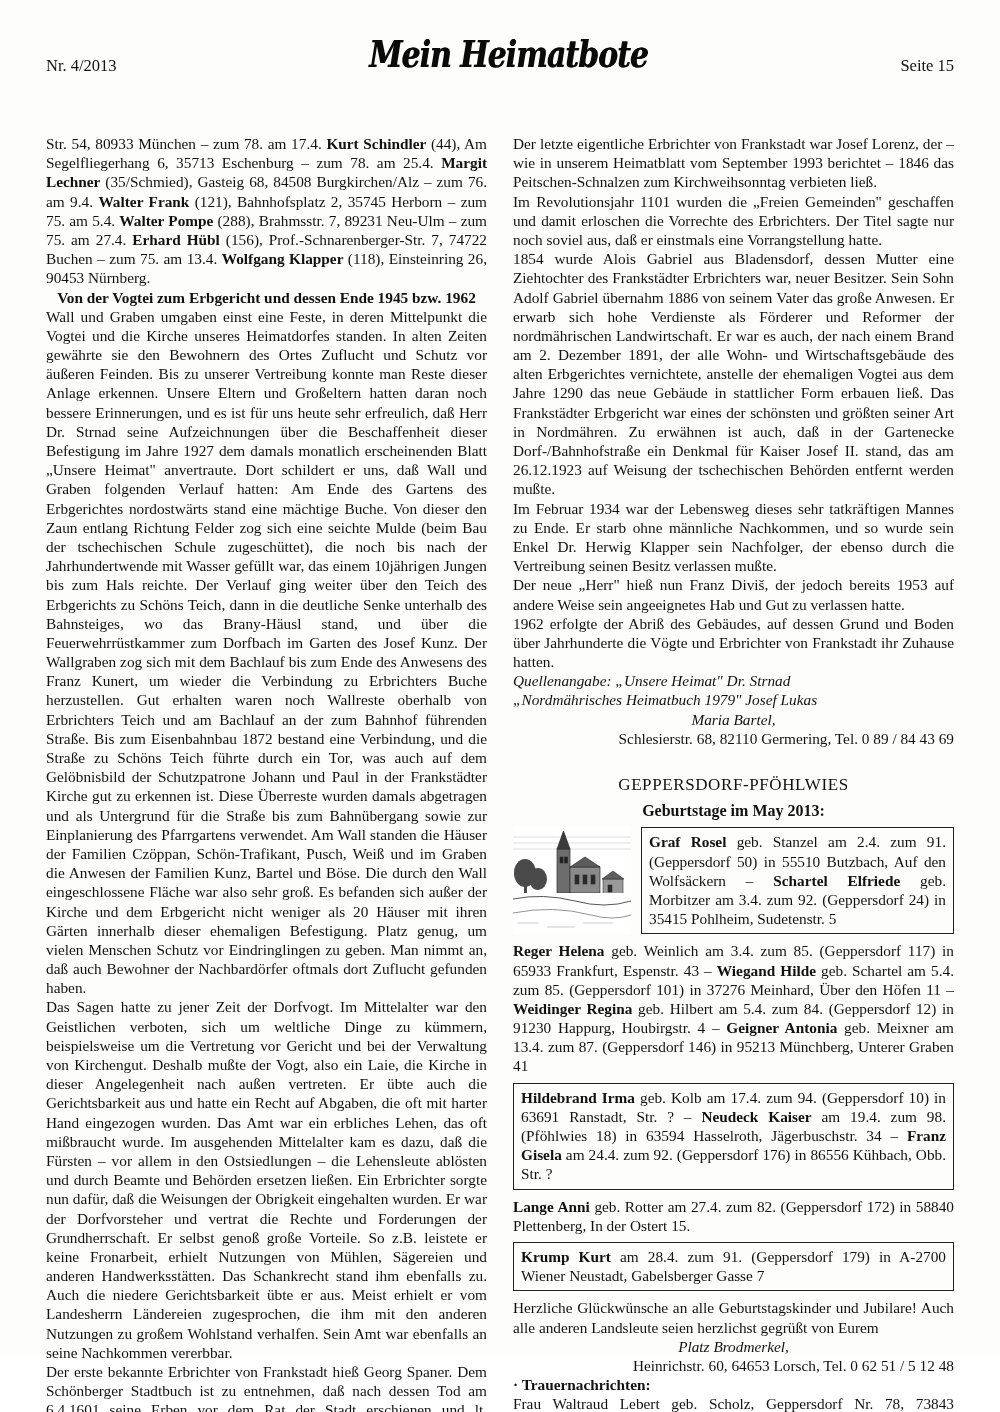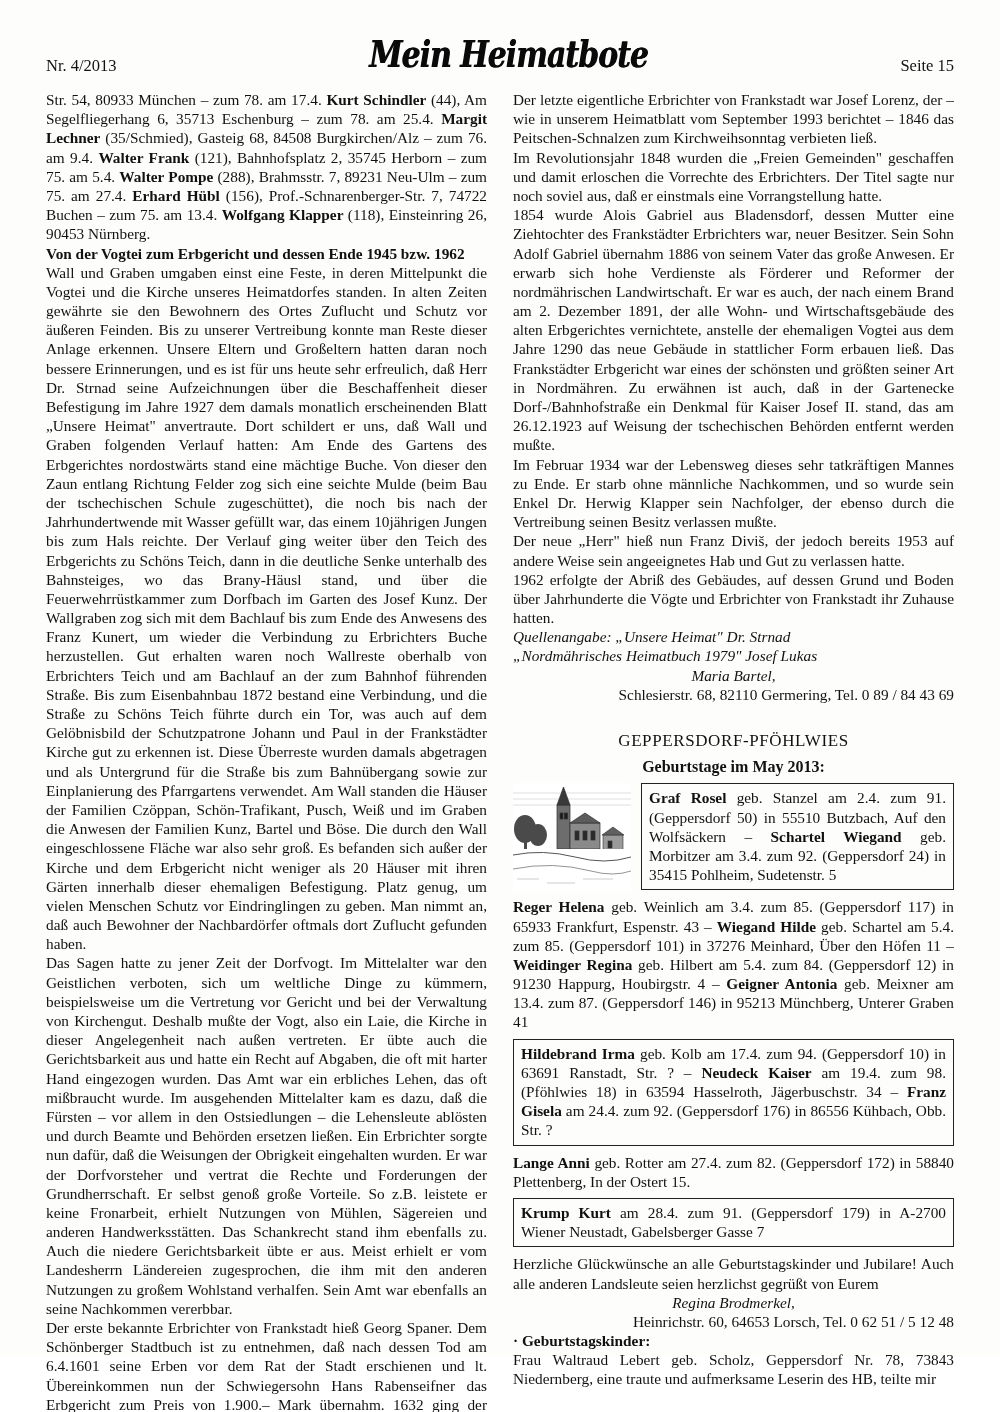--- a/index.html
+++ b/index.html
@@ -55,28 +55,29 @@
     gap: 26px;
     height: 1300px;
   }
   .col {
     width: 442px;
     font-size: 15.3px;
     line-height: 1.255;
     text-align: justify;
     -webkit-hyphens: auto;
     hyphens: auto;
+    margin-top: 44px;
   }
   .col p { margin: 0 0 0 0; }
   .col p + p { margin-top: 0px; }
   .sec-head {
     font-weight: bold;
     margin-top: 10px;
     margin-bottom: 1px;
-    text-align: left;
+    text-align: center;
   }
   .quellen { font-style: italic; margin-top: 2px; }
   .sig { font-style: italic; text-align: center; margin-top: 2px; }
   .sig2 { text-align: right; }
 
   
   .gep-title {
     text-align: center;
     font-size: 17px;
     font-weight: normal;
@@ -131,21 +132,21 @@
     <div class="col">
       <p>Str. 54, 80933 München – zum 78. am 17.4. <b>Kurt Schindler</b> (44), Am Segelfliegerhang 6, 35713 Eschenburg – zum 78. am 25.4. <b>Margit Lechner</b> (35/Schmied), Gasteig 68, 84508 Burgkirchen/Alz – zum 76. am 9.4. <b>Walter Frank</b> (121), Bahnhofsplatz 2, 35745 Herborn – zum 75. am 5.4. <b>Walter Pompe</b> (288), Brahmsstr. 7, 89231 Neu-Ulm – zum 75. am 27.4. <b>Erhard Hübl</b> (156), Prof.-Schnarenberger-Str. 7, 74722 Buchen – zum 75. am 13.4. <b>Wolfgang Klapper</b> (118), Einsteinring 26, 90453 Nürnberg.</p>
       <p class="sec-head">Von der Vogtei zum Erbgericht und dessen Ende 1945 bzw. 1962</p>
       <p>Wall und Graben umgaben einst eine Feste, in deren Mittelpunkt die Vogtei und die Kirche unseres Heimatdorfes standen. In alten Zeiten gewährte sie den Bewohnern des Ortes Zuflucht und Schutz vor äußeren Feinden. Bis zu unserer Vertreibung konnte man Reste dieser Anlage erkennen. Unsere Eltern und Großeltern hatten daran noch bessere Erinnerungen, und es ist für uns heute sehr erfreulich, daß Herr Dr. Strnad seine Aufzeichnungen über die Beschaffenheit dieser Befestigung im Jahre 1927 dem damals monatlich erscheinenden Blatt „Unsere Heimat" anvertraute. Dort schildert er uns, daß Wall und Graben folgenden Verlauf hatten: Am Ende des Gartens des Erbgerichtes nordostwärts stand eine mächtige Buche. Von dieser den Zaun entlang Richtung Felder zog sich eine seichte Mulde (beim Bau der tschechischen Schule zugeschüttet), die noch bis nach der Jahrhundertwende mit Wasser gefüllt war, das einem 10jährigen Jungen bis zum Hals reichte. Der Verlauf ging weiter über den Teich des Erbgerichts zu Schöns Teich, dann in die deutliche Senke unterhalb des Bahnsteiges, wo das Brany-Häusl stand, und über die Feuerwehrrüstkammer zum Dorfbach im Garten des Josef Kunz. Der Wallgraben zog sich mit dem Bachlauf bis zum Ende des Anwesens des Franz Kunert, um wieder die Verbindung zu Erbrichters Buche herzustellen. Gut erhalten waren noch Wallreste oberhalb von Erbrichters Teich und am Bachlauf an der zum Bahnhof führenden Straße. Bis zum Eisenbahnbau 1872 bestand eine Verbindung, und die Straße zu Schöns Teich führte durch ein Tor, was auch auf dem Gelöbnisbild der Schutzpatrone Johann und Paul in der Frankstädter Kirche gut zu erkennen ist. Diese Überreste wurden damals abgetragen und als Untergrund für die Straße bis zum Bahnübergang sowie zur Einplanierung des Pfarrgartens verwendet. Am Wall standen die Häuser der Familien Czöppan, Schön-Trafikant, Pusch, Weiß und im Graben die Anwesen der Familien Kunz, Bartel und Böse. Die durch den Wall eingeschlossene Fläche war also sehr groß. Es befanden sich außer der Kirche und dem Erbgericht nicht weniger als 20 Häuser mit ihren Gärten innerhalb dieser ehemaligen Befestigung. Platz genug, um vielen Menschen Schutz vor Eindringlingen zu geben. Man nimmt an, daß auch Bewohner der Nachbardörfer oftmals dort Zuflucht gefunden haben.</p>
       <p>Das Sagen hatte zu jener Zeit der Dorfvogt. Im Mittelalter war den Geistlichen verboten, sich um weltliche Dinge zu kümmern, beispielsweise um die Vertretung vor Gericht und bei der Verwaltung von Kirchengut. Deshalb mußte der Vogt, also ein Laie, die Kirche in dieser Angelegenheit nach außen vertreten. Er übte auch die Gerichtsbarkeit aus und hatte ein Recht auf Abgaben, die oft mit harter Hand eingezogen wurden. Das Amt war ein erbliches Lehen, das oft mißbraucht wurde. Im ausgehenden Mittelalter kam es dazu, daß die Fürsten – vor allem in den Ostsiedlungen – die Lehensleute ablösten und durch Beamte und Behörden ersetzen ließen. Ein Erbrichter sorgte nun dafür, daß die Weisungen der Obrigkeit eingehalten wurden. Er war der Dorfvorsteher und vertrat die Rechte und Forderungen der Grundherrschaft. Er selbst genoß große Vorteile. So z.B. leistete er keine Fronarbeit, erhielt Nutzungen von Mühlen, Sägereien und anderen Handwerksstätten. Das Schankrecht stand ihm ebenfalls zu. Auch die niedere Gerichtsbarkeit übte er aus. Meist erhielt er vom Landesherrn Ländereien zugesprochen, die ihm mit den anderen Nutzungen zu großem Wohlstand verhalfen. Sein Amt war ebenfalls an seine Nachkommen vererbbar.</p>
       <p>Der erste bekannte Erbrichter von Frankstadt hieß Georg Spaner. Dem Schönberger Stadtbuch ist zu entnehmen, daß nach dessen Tod am 6.4.1601 seine Erben vor dem Rat der Stadt erschienen und lt. Übereinkommen nun der Schwiegersohn Hans Rabenseifner das Erbgericht zum Preis von 1.900.– Mark übernahm. 1632 ging der Besitz an die Familie Heynisch und 1744 an die Familie Lorenz über.</p>
     </div>
 
     <div class="col">
       <p>Der letzte eigentliche Erbrichter von Frankstadt war Josef Lorenz, der – wie in unserem Heimatblatt vom September 1993 berichtet – 1846 das Peitschen-Schnalzen zum Kirchweihsonntag verbieten ließ.</p>
-      <p>Im Revolutionsjahr 1848 wurden die „Freien Gemeinden" geschaffen und damit erloschen die Vorrechte des Erbrichters. Der Titel sagte nur noch soviel aus, daß er einstmals eine Vorrangstellung hatte.</p>
+      <p>Im Revolutionsjahr 1101 wurden die „Freien Gemeinden" geschaffen und damit erloschen die Vorrechte des Erbrichters. Der Titel sagte nur noch soviel aus, daß er einstmals eine Vorrangstellung hatte.</p>
       <p>1854 wurde Alois Gabriel aus Bladensdorf, dessen Mutter eine Ziehtochter des Frankstädter Erbrichters war, neuer Besitzer. Sein Sohn Adolf Gabriel übernahm 1886 von seinem Vater das große Anwesen. Er erwarb sich hohe Verdienste als Förderer und Reformer der nordmährischen Landwirtschaft. Er war es auch, der nach einem Brand am 2. Dezember 1891, der alle Wohn- und Wirtschaftsgebäude des alten Erbgerichtes vernichtete, anstelle der ehemaligen Vogtei aus dem Jahre 1290 das neue Gebäude in stattlicher Form erbauen ließ. Das Frankstädter Erbgericht war eines der schönsten und größten seiner Art in Nordmähren. Zu erwähnen ist auch, daß in der Gartenecke Dorf-/Bahnhofstraße ein Denkmal für Kaiser Josef II. stand, das am 26.12.1923 auf Weisung der tschechischen Behörden entfernt werden mußte.</p>
       <p>Im Februar 1934 war der Lebensweg dieses sehr tatkräftigen Mannes zu Ende. Er starb ohne männliche Nachkommen, und so wurde sein Enkel Dr. Herwig Klapper sein Nachfolger, der ebenso durch die Vertreibung seinen Besitz verlassen mußte.</p>
       <p>Der neue „Herr" hieß nun Franz Diviš, der jedoch bereits 1953 auf andere Weise sein angeeignetes Hab und Gut zu verlassen hatte.</p>
       <p>1962 erfolgte der Abriß des Gebäudes, auf dessen Grund und Boden über Jahrhunderte die Vögte und Erbrichter von Frankstadt ihr Zuhause hatten.</p>
       <p class="quellen">Quellenangabe: „Unsere Heimat" Dr. Strnad</p>
       <p class="quellen">„Nordmährisches Heimatbuch 1979" Josef Lukas</p>
       <p class="sig">Maria Bartel,</p>
       <p class="sig2">Schlesierstr. 68, 82110 Germering, Tel. 0 89 / 84 43 69</p>
 
       <div class="gep-title">GEPPERSDORF-PFÖHLWIES</div>
@@ -194,28 +195,28 @@
               <path d="M0 72 Q30 66 62 74 Q92 82 118 74" stroke="#555" stroke-width="1" fill="none"></path>
               <path d="M0 86 Q40 78 78 88 Q100 94 118 88" stroke="#777" stroke-width="0.8" fill="none"></path>
               <g stroke="#999" stroke-width="0.5">
                 <line x1="4" y1="96" x2="26" y2="96"></line>
                 <line x1="34" y1="100" x2="62" y2="100"></line>
                 <line x1="70" y1="96" x2="100" y2="96"></line>
               </g>
             </g>
           </svg>
         </div>
-        <div class="box first"><b>Graf Rosel</b> geb. Stanzel am 2.4. zum 91. (Geppersdorf 50) in 55510 Butzbach, Auf den Wolfsäckern – <b>Schartel Wiegand</b> geb. Morbitzer am 3.4. zum 92. (Geppersdorf 24) in 35415 Pohlheim, Sudetenstr. 5</div>
+        <div class="box first"><b>Graf Rosel</b> geb. Stanzel am 2.4. zum 91. (Geppersdorf 50) in 55510 Butzbach, Auf den Wolfsäckern – <b>Schartel Elfriede</b> geb. Morbitzer am 3.4. zum 92. (Geppersdorf 24) in 35415 Pohlheim, Sudetenstr. 5</div>
       </div>
 
       <p class="plain"><b>Reger Helena</b> geb. Weinlich am 3.4. zum 85. (Geppersdorf 117) in 65933 Frankfurt, Espenstr. 43 – <b>Wiegand Hilde</b> geb. Schartel am 5.4. zum 85. (Geppersdorf 101) in 37276 Meinhard, Über den Höfen 11 – <b>Weidinger Regina</b> geb. Hilbert am 5.4. zum 84. (Geppersdorf 12) in 91230 Happurg, Houbirgstr. 4 – <b>Geigner Antonia</b> geb. Meixner am 13.4. zum 87. (Geppersdorf 146) in 95213 Münchberg, Unterer Graben 41</p>
       <div class="box"><b>Hildebrand Irma</b> geb. Kolb am 17.4. zum 94. (Geppersdorf 10) in 63691 Ranstadt, Str. ? – <b>Neudeck Kaiser</b> am 19.4. zum 98. (Pföhlwies 18) in 63594 Hasselroth, Jägerbuschstr. 34 – <b>Franz Gisela</b> am 24.4. zum 92. (Geppersdorf 176) in 86556 Kühbach, Obb. Str. ?</div>
       <p class="plain"><b>Lange Anni</b> geb. Rotter am 27.4. zum 82. (Geppersdorf 172) in 58840 Plettenberg, In der Ostert 15.</p>
       <div class="box"><b>Krump Kurt</b> am 28.4. zum 91. (Geppersdorf 179) in A-2700 Wiener Neustadt, Gabelsberger Gasse 7</div>
       <p class="plain">Herzliche Glückwünsche an alle Geburtstagskinder und Jubilare! Auch alle anderen Landsleute seien herzlichst gegrüßt von Eurem</p>
-      <p class="sig">Regina Brodmerkel,</p>
+      <p class="sig">Platz Brodmerkel,</p>
       <p class="sig2">Heinrichstr. 60, 64653 Lorsch, Tel. 0 62 51 / 5 12 48</p>
-      <p class="note-head dot-head">Geburtstagskinder:</p>
+      <p class="note-head dot-head">Trauernachrichten:</p>
       <p>Frau Waltraud Lebert geb. Scholz, Geppersdorf Nr. 78, 73843 Niedernberg, eine traute und aufmerksame Leserin des HB, teilte mir</p>
     </div>
 
   </div>
 </div>
 
 </body></html>

